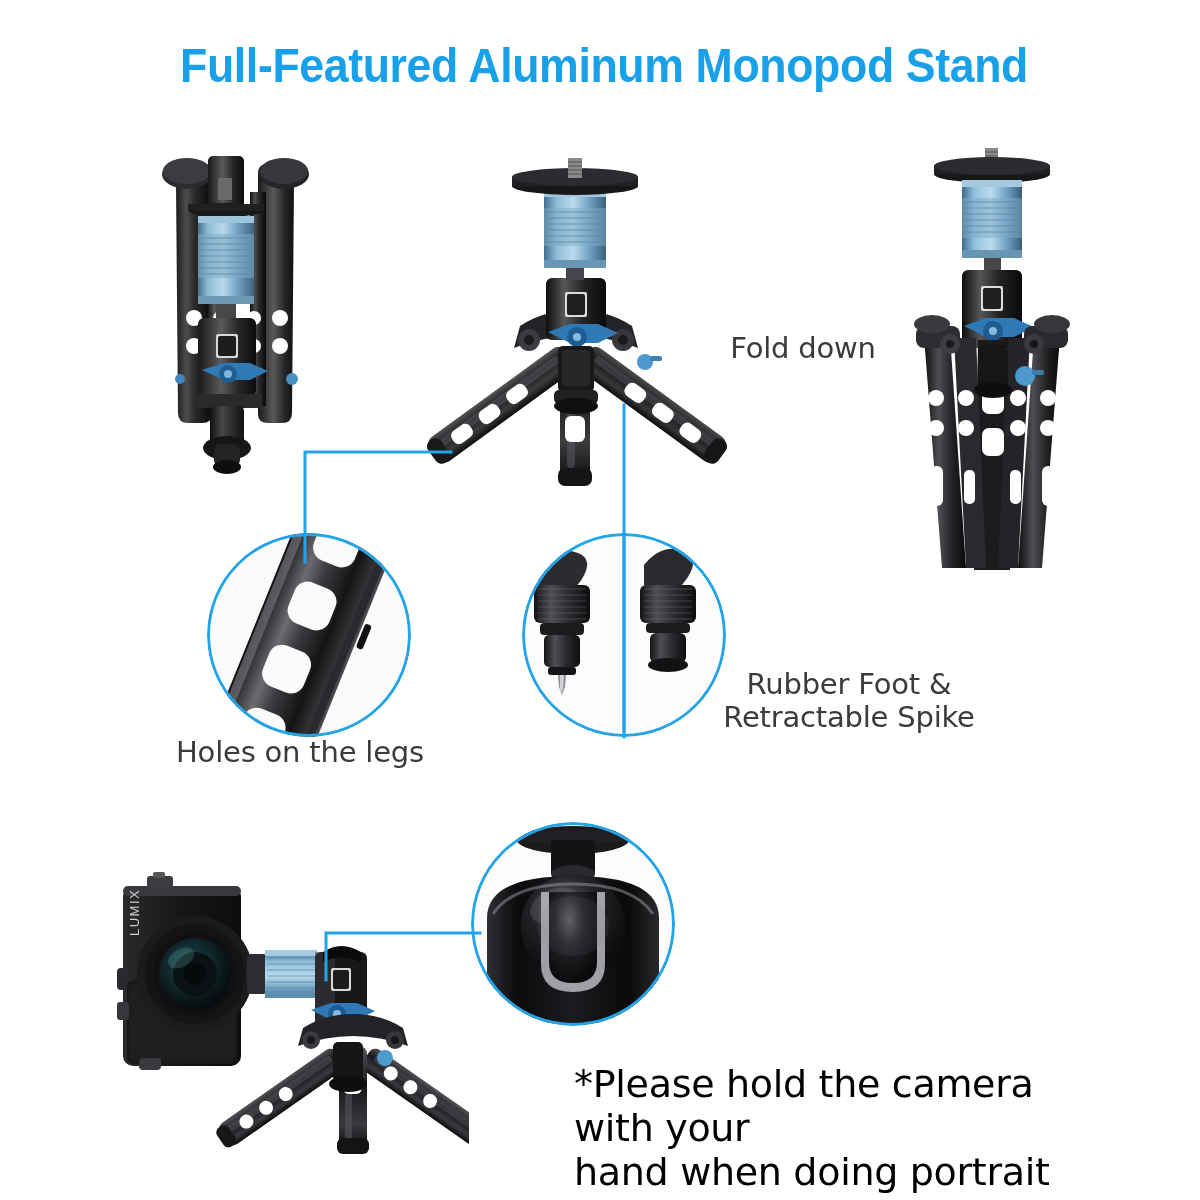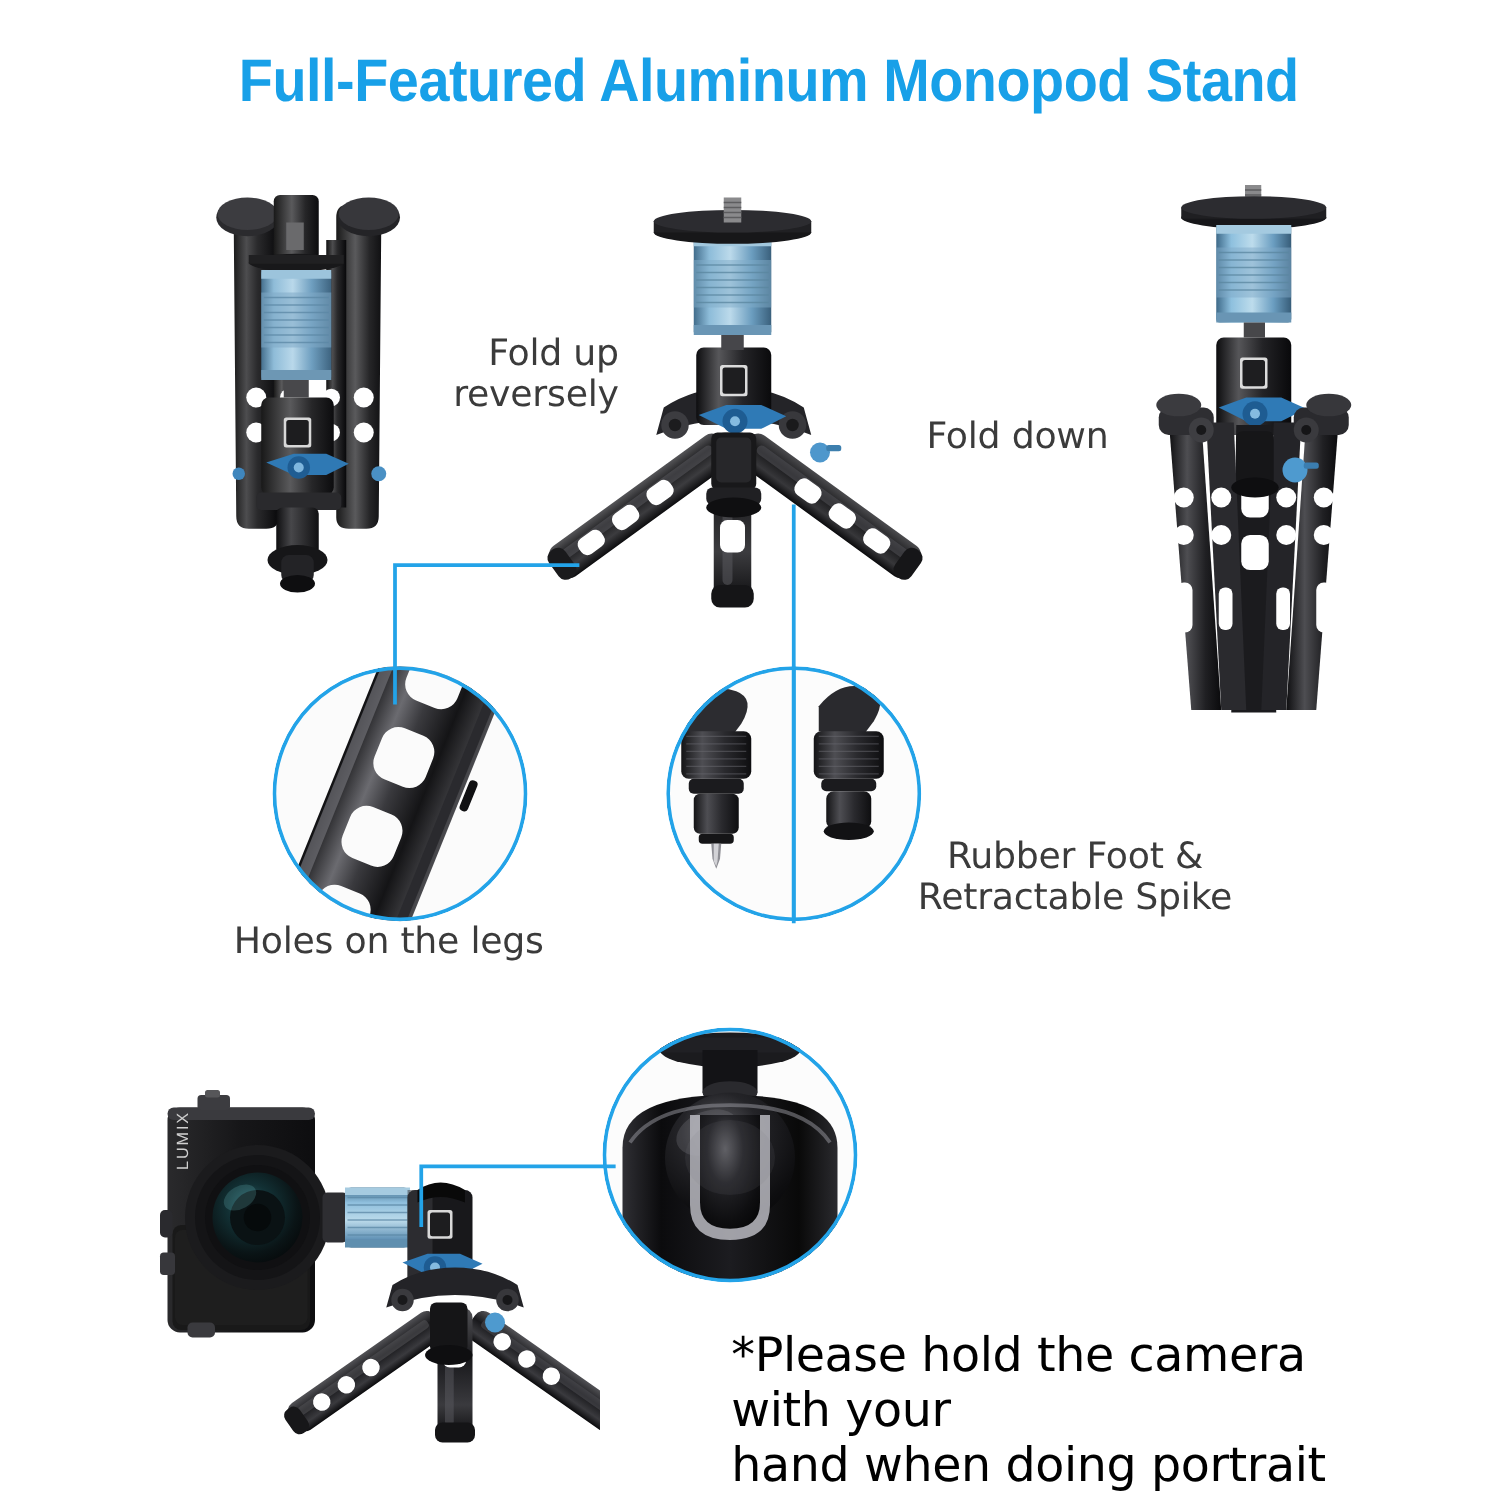--- a/index.html
+++ b/index.html
@@ -1,21 +1,21 @@
 <!DOCTYPE html>
 <html><head>
 <meta charset="utf-8">
 <style>
   html,body{margin:0;padding:0;background:#ffffff;}
   body{
     width:1200px;height:1200px;position:relative;overflow:hidden;
     font-family:"Liberation Sans","DejaVu Sans",sans-serif;
     -webkit-font-smoothing:antialiased;
   }
-  #stage{position:absolute;left:15px;top:0;width:980px;height:1200px;background:#fff;}
+  #stage{position:absolute;left:4px;top:0;width:980px;height:1200px;background:#fff;}
 
   
   .title{
     position:absolute;left:0;top:40px;width:1200px;text-align:center;
     font-size:48px;font-weight:bold;letter-spacing:-0.4px;
     color:#18a0e8;line-height:1.1;white-space:nowrap;
     font-family:"Liberation Sans","DejaVu Sans",sans-serif;
     transform:scaleX(0.93);transform-origin:center center;
   }
 
@@ -622,22 +622,20 @@
     <g stroke="#23a3e8" stroke-width="3" fill="none" stroke-linecap="square">
 
       <path d="M447 452 L301 452 L301 562"></path>
 
       <path d="M620 405 L620 737"></path>
 
       <path d="M322 980 L322 933 L476 933"></path>
     </g>
   </svg>
 
-  <div class="lbl r" style="left:300px;top:266px;width:180px;">Fold up
-reversely</div>
 
   <div class="lbl" style="left:669px;top:332px;width:260px;text-align:center;">Fold down</div>
 
   <div class="lbl" style="left:172px;top:736px;width:330px;">Holes on the legs</div>
 
   <div class="lbl c" style="left:700px;top:668px;width:290px;">Rubber Foot &amp;
 Retractable Spike</div>
 
 
   <div class="note" style="left:570px;top:1062px;width:520px;">*Please hold the camera with your

